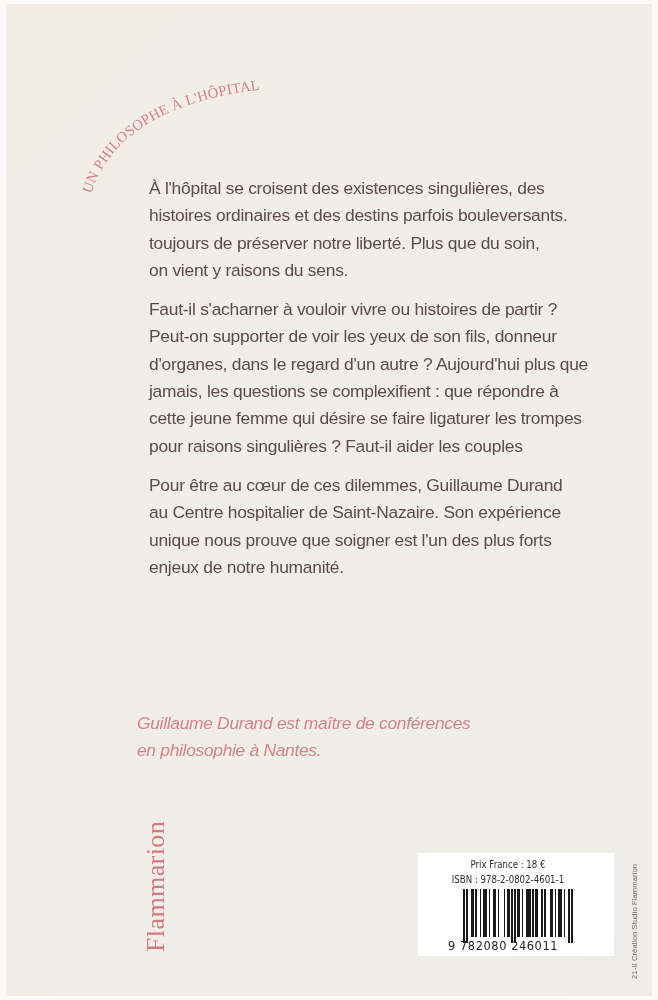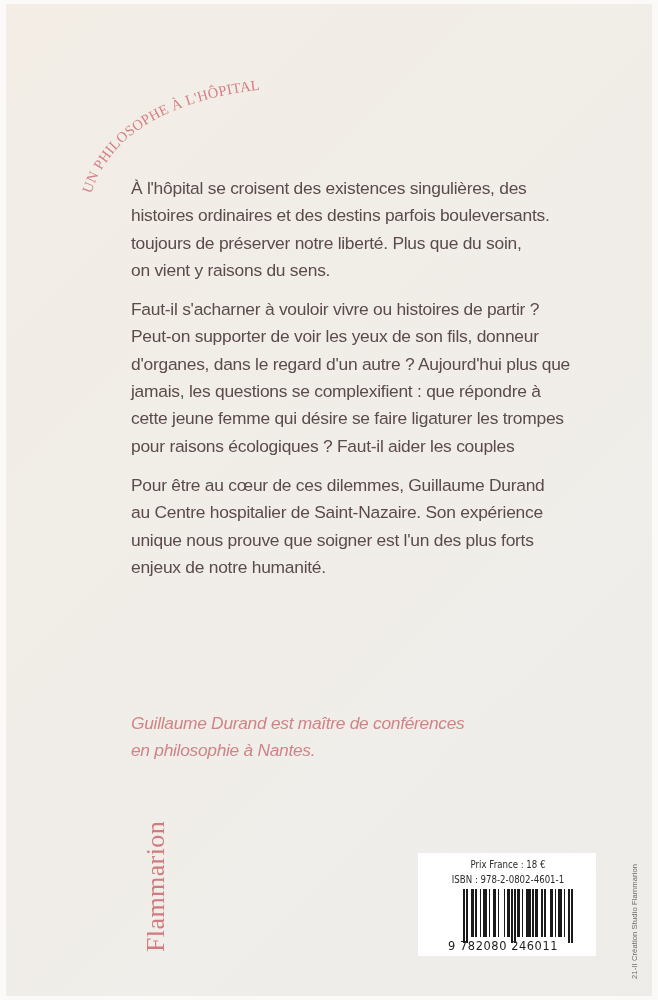--- a/index.html
+++ b/index.html
@@ -21,39 +21,39 @@
       font-family: "Liberation Serif", serif;
       font-size: 14.5px; fill: #d47f84; letter-spacing: 0.3px;
     }
     .body-text {
       position: absolute; left: 125px; top: 171px; width: 500px;
       font-family: "Liberation Sans", sans-serif;
       font-size: 17.4px; line-height: 27.3px;
       color: #5b4b4c;
       letter-spacing: -0.25px;
     }
-    .para { margin: 0 0 12px 0; white-space: nowrap; }
+    .para { margin: 0 0 12px 18px; white-space: nowrap; }
     .para .line { display: block; }
     .bio {
-      position: absolute; left: 125px; top: 706px;
+      position: absolute; left: 131px; top: 706px;
       font-family: "Liberation Sans", sans-serif;
       font-style: italic; font-size: 17.4px; line-height: 27px;
       color: #d08487; letter-spacing: -0.3px;
       white-space: nowrap;
     }
     .bio .line { display: block; }
     .publisher {
       position: absolute; left: 135px; top: 948px;
       transform-origin: 0 0; transform: rotate(-90deg);
       font-family: "Liberation Serif", serif;
       font-size: 26px; color: #d27a7f; letter-spacing: 0.4px;
       white-space: nowrap;
     }
     .barcode-box {
-      position: absolute; left: 412px; top: 849px; width: 178px; height: 103px;
+      position: absolute; left: 412px; top: 849px; width: 196px; height: 103px;
       background: #ffffff;
     }
     .price {
       position: absolute; left: 0; width: 180px; top: 5px; text-align: center;
       font-family: "DejaVu Sans", sans-serif; font-size: 10.5px; color: #2a2a2a;
       transform: scaleX(0.82); transform-origin: 50% 0;
     }
     .isbn {
       position: absolute; left: 0; width: 180px; top: 20px; text-align: center;
       font-family: "DejaVu Sans", sans-serif; font-size: 10.5px; color: #2a2a2a;
@@ -99,21 +99,21 @@
       <span class="line">histoires ordinaires et des destins parfois bouleversants.</span>
       <span class="line">toujours de préserver notre liberté. Plus que du soin,</span>
       <span class="line">on vient y raisons du sens.</span>
     </p>
     <p class="para">
       <span class="line">Faut-il s'acharner à vouloir vivre ou histoires de partir ?</span>
       <span class="line">Peut-on supporter de voir les yeux de son fils, donneur</span>
       <span class="line">d'organes, dans le regard d'un autre ? Aujourd'hui plus que</span>
       <span class="line">jamais, les questions se complexifient : que répondre à</span>
       <span class="line">cette jeune femme qui désire se faire ligaturer les trompes</span>
-      <span class="line">pour raisons écologiques ? Faut-il aider les couples</span>
+      <span class="line">pour raisons singulières ? Faut-il aider les couples</span>
     </p>
     <p class="para">
       <span class="line">Pour être au cœur de ces dilemmes, Guillaume Durand</span>
       <span class="line">au Centre hospitalier de Saint-Nazaire. Son expérience</span>
       <span class="line">unique nous prouve que soigner est l'un des plus forts</span>
       <span class="line">enjeux de notre humanité.</span>
     </p>
   </div>
 
   <div class="bio">

